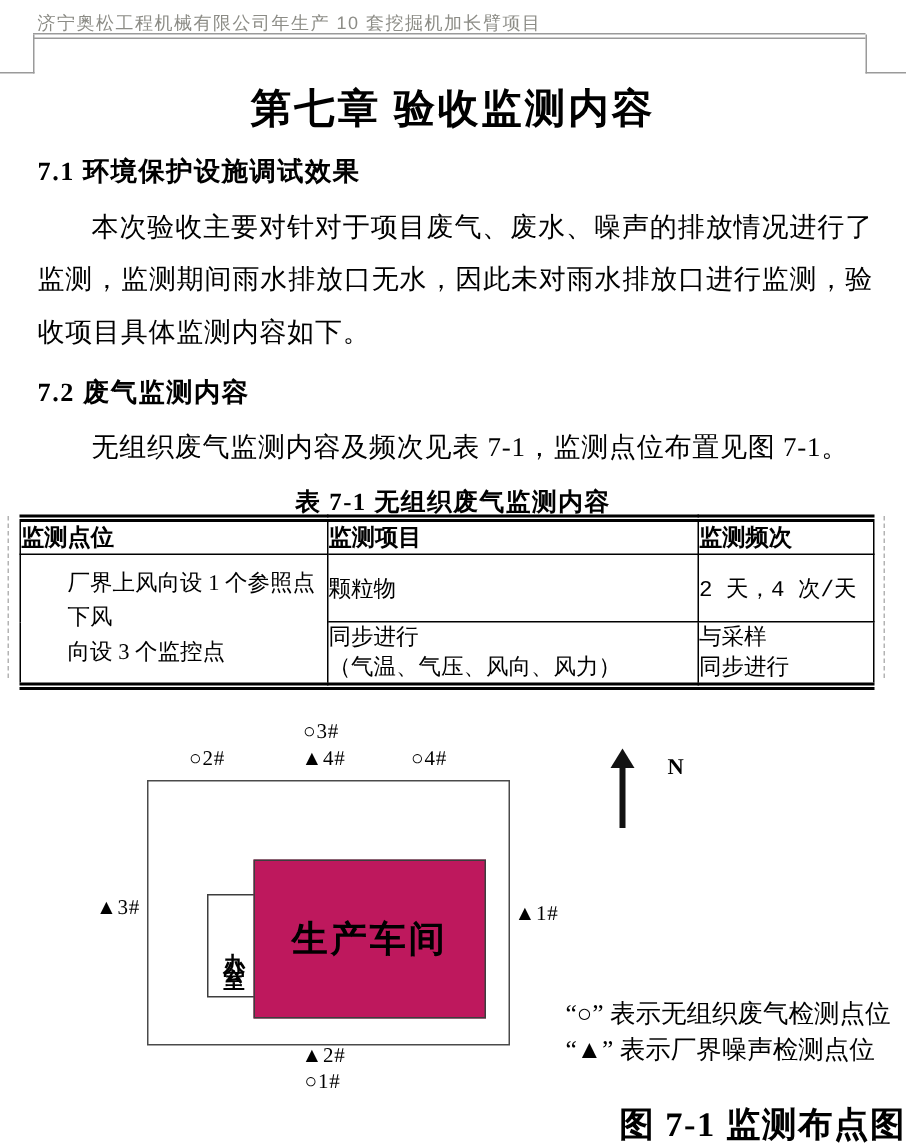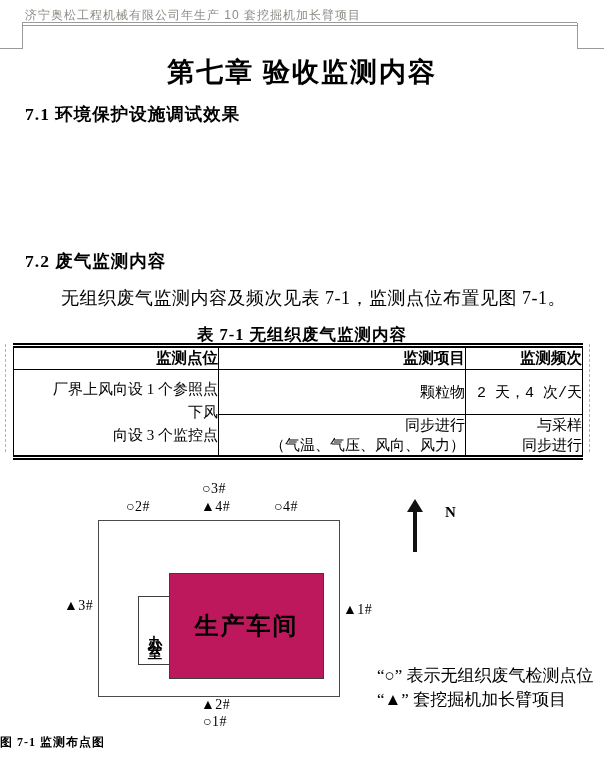--- a/index.html
+++ b/index.html
@@ -39,21 +39,21 @@
   .p71{top:134px;}
   .p72{top:281px;}
   
   .tbl-caption{
     position:absolute;left:0;top:324px;width:604px;text-align:center;
     font-size:16.5px;font-weight:bold;letter-spacing:1px;
   }
   table.t71{
     position:absolute;left:13px;top:343px;width:569px;
     border-collapse:collapse;table-layout:fixed;
-    text-align:right;font-size:15px;padding-left:16px;
+    text-align:left;font-size:15px;padding-left:16px;
   }
   table.t71 th,table.t71 td{border:1px solid #000;padding:0;vertical-align:middle;}
   table.t71{border-top:5px double #000;border-bottom:5px double #000;}
   table.t71 tr.hdr th{height:20px;font-size:15.5px;font-weight:bold;}
   table.t71 td.r1{height:44px;font-family:Liberation Mono, monospace;}
   table.t71 td.r2{height:40px;}
   .cell-2line div{line-height:20px;}
   .pt-cell div{line-height:23px;margin-left:31px;}
   .dash-l{position:absolute;left:5px;top:344px;height:108px;width:0;border-left:1px dashed #b3b3b3;}
   .dash-r{position:absolute;left:589px;top:344px;height:108px;width:0;border-left:1px dashed #b3b3b3;}
@@ -66,38 +66,39 @@
   .office-rect{position:absolute;left:138px;top:596px;width:31px;height:67px;
     border:1.5px solid #3d3d3d;background:#fff;display:flex;align-items:center;justify-content:center;}
   .office-label{writing-mode:vertical-rl;text-orientation:upright;
     font-size:14.5px;font-weight:bold;letter-spacing:5px;}
   .pt{position:absolute;font-size:14px;letter-spacing:0.5px;white-space:nowrap;}
   .n-shaft{position:absolute;left:413px;top:511px;width:4px;height:41px;background:#121212;}
   .n-head{position:absolute;left:407px;top:499px;width:0;height:0;
     border-left:8px solid transparent;border-right:8px solid transparent;border-bottom:13px solid #121212;}
   .n-label{position:absolute;left:445px;top:504px;font-size:15px;font-weight:bold;}
   .legend{position:absolute;left:377px;top:664px;font-size:17px;line-height:24px;white-space:nowrap;}
-  .fig-caption{position:absolute;left:0;top:734px;width:604px;text-align:left;
-    font-size:12px;font-weight:bold;letter-spacing:1px;}
+  .fig-caption{position:absolute;left:0;top:734px;width:604px;text-align:right;
+    font-size:23px;font-weight:bold;letter-spacing:1px;}
 </style>
 </head>
 <body>
 
 <div class="page">
 
   <div class="hdr-text">济宁奥松工程机械有限公司年生产 10 套挖掘机加长臂项目</div>
   <div class="hdr-rule"></div>
   <div class="notch-v-l"></div>
   <div class="notch-v-r"></div>
   <div class="notch-h-l"></div>
   <div class="notch-h-r"></div>
 
   <div class="chapter-title">第七章  验收监测内容</div>
 
   <div class="sec-heading h71">7.1  环境保护设施调试效果</div>
+  <div class="body-para p71">本次验收主要对针对于项目废气、废水、噪声的排放情况进行了监测，监测期间雨水排放口无水，因此未对雨水排放口进行监测，验收项目具体监测内容如下。</div>
 
   <div class="sec-heading h72">7.2  废气监测内容</div>
   <div class="body-para p72">无组织废气监测内容及频次见表 7-1，监测点位布置见图 7-1。</div>
 
   <div class="tbl-caption">表 7-1  无组织废气监测内容</div>
   <div class="dash-l"></div>
   <div class="dash-r"></div>
 
   <table class="t71">
     <colgroup>
@@ -150,18 +151,18 @@
   <span class="pt" style="left:343px;top:602px;">▲1#</span>
   <span class="pt" style="left:201px;top:697px;">▲2#</span>
   <span class="pt" style="left:203px;top:714px;">○1#</span>
 
   <div class="n-head"></div>
   <div class="n-shaft"></div>
   <div class="n-label">N</div>
 
   <div class="legend">
     <div>“○” 表示无组织废气检测点位</div>
-    <div>“▲” 套挖掘机加长臂项目</div>
+    <div>“▲” 表示厂界噪声检测点位</div>
   </div>
 
   <div class="fig-caption">图 7-1  监测布点图</div>
 
 </div>
 
 </body></html>

